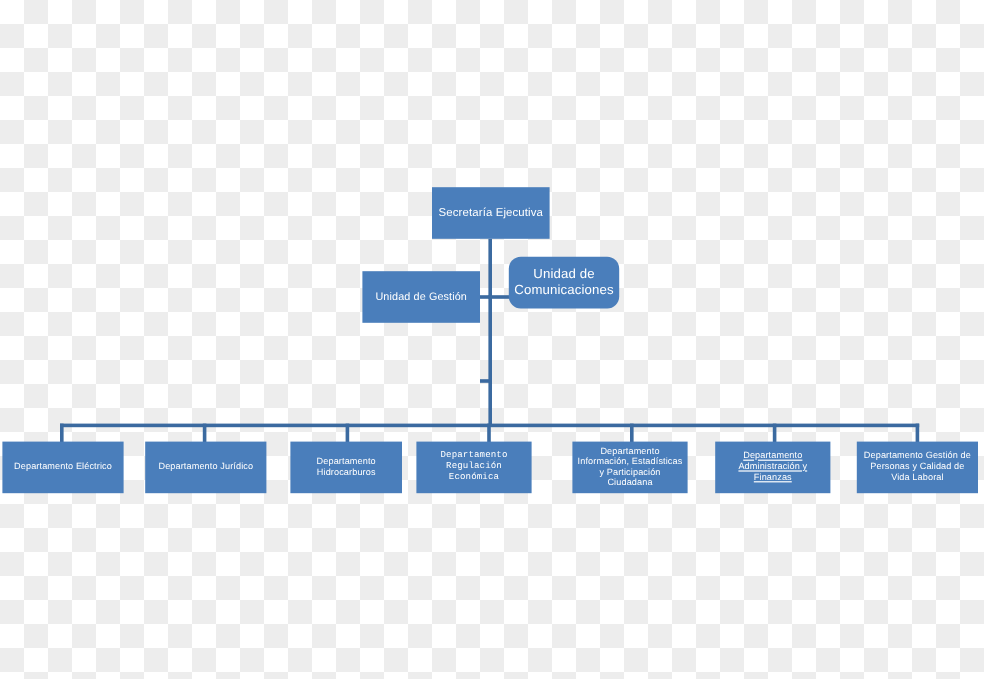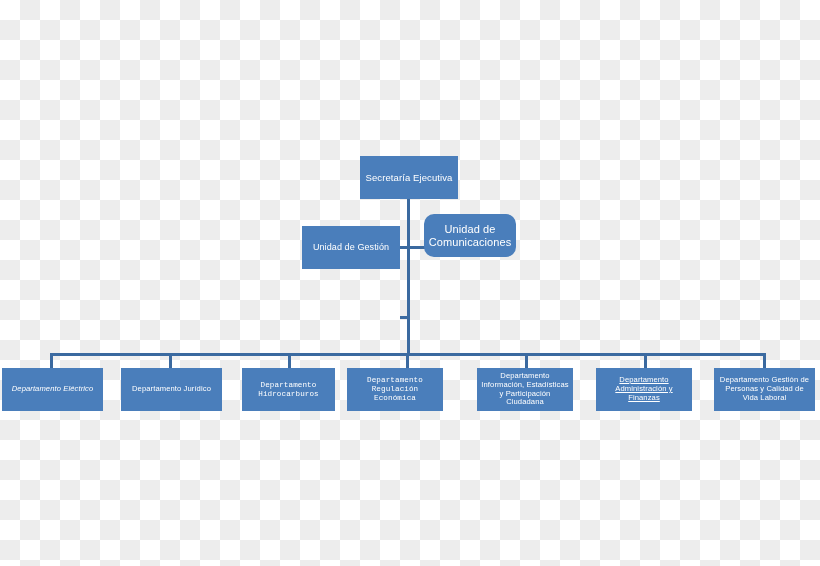--- a/index.html
+++ b/index.html
@@ -64,23 +64,23 @@
     font-size: 11px;
     border-radius: 10px;
   }
   
   .n-auditoria {
     left: 302px; top: 296px; width: 98px; height: 43px;
     font-size: 9px;
   }
   
   .dept { top: 368px; height: 43px; font-size: 7.6px; }
-  .d0 { left: 2px;   width: 101px; font-style: italic; }
+  .d0 { left: 2px;   width: 101px; }
   .d1 { left: 121px; width: 101px; justify-content: flex-end; }
-  .d2 { left: 242px; width: 93px; font-family: Liberation Mono, monospace;  }
+  .d2 { left: 242px; width: 93px;  }
   .d3 { left: 347px; width: 96px; font-family: Liberation Mono, monospace;  }
   .d4 { left: 477px; width: 96px;  }
   .d5 { left: 596px; width: 96px; text-decoration: underline;  }
   .d6 { left: 714px; width: 101px; }
 </style>
 </head>
 <body>
 
 <div id="canvas">
 

